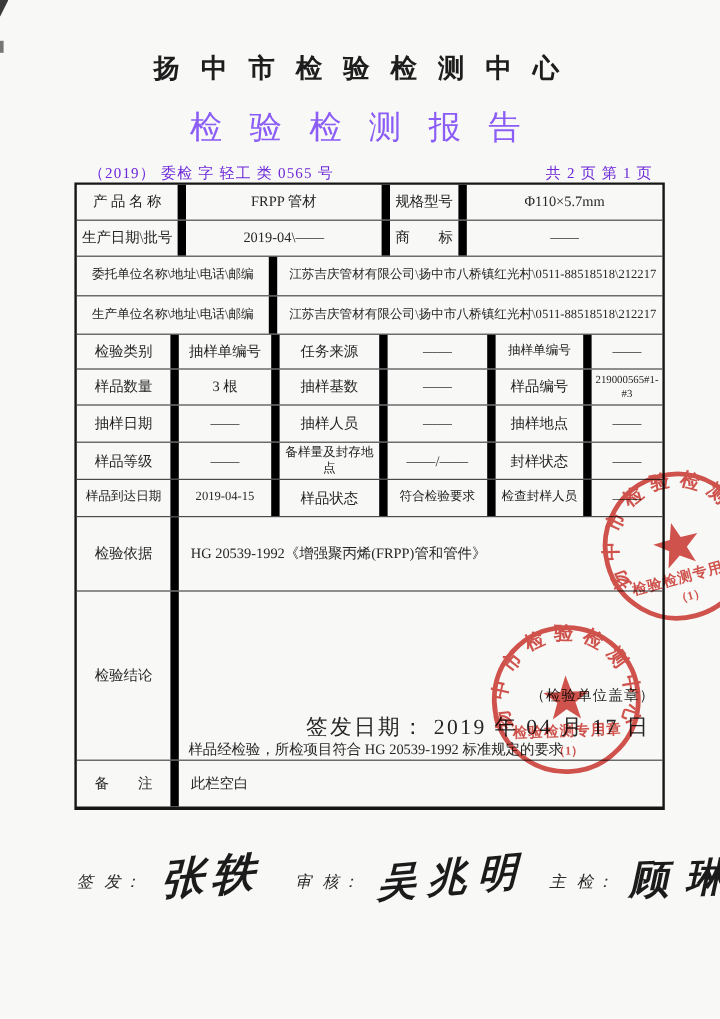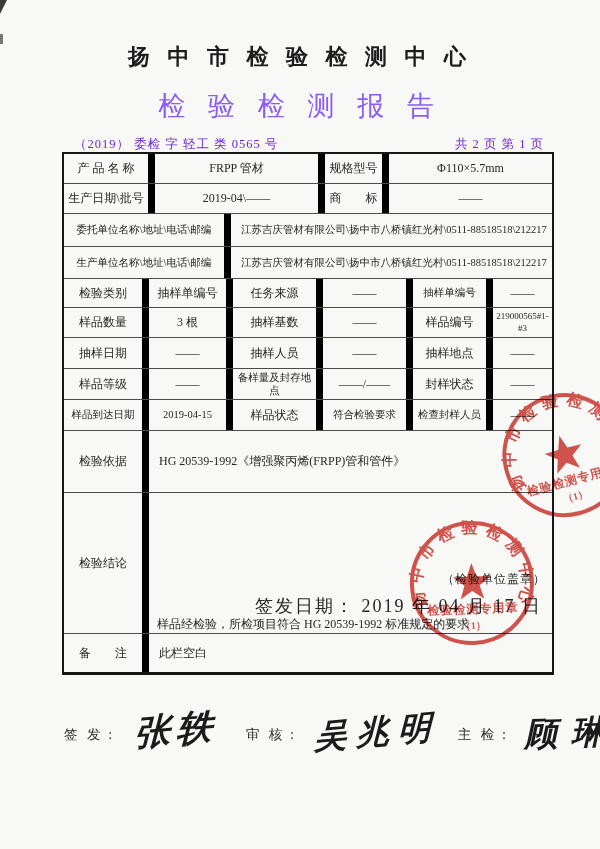--- a/index.html
+++ b/index.html
@@ -44,21 +44,21 @@
   .cb1{width:160px}.cb2{flex:1}
   .cc1{width:78px}.cc2{width:84px}.cc3{width:90px}.cc4{width:90px}.cc5{width:80px}.cc6{flex:1}
   .cd1{width:78px}.cd2{flex:1}
   
   .concl{position:relative;align-items:flex-end;padding-top:22px;padding-left:8px;}
   .seal-note{position:absolute;right:6px;bottom:46px;font-size:12px;letter-spacing:1px;}
   .sign-date{position:absolute;right:10px;bottom:16px;font-size:18px;letter-spacing:2px;}
   
   .sigrow{position:absolute;left:64px;top:700px;width:500px;height:70px;
     display:flex;align-items:center;}
-  .siglab{font-size:13.5px;letter-spacing:3px;color:#2a2a2a;white-space:nowrap;}
+  .siglab{font-size:13.5px;letter-spacing:3px;color:#2a2a2a;white-space:nowrap;font-style:italic;}
   .signame{font-size:36px;font-weight:bold;font-style:italic;color:#1b1b1b;
     white-space:nowrap;transform:rotate(-5deg) skewX(-6deg);transform-origin:center;
     letter-spacing:6px;line-height:1;}
   .sn1{margin:0 28px 10px 14px;}
   .sn2{margin:0 18px 6px 12px;font-size:33px;letter-spacing:9px;}
   .sn3{margin:0 0 4px 10px;font-size:33px;letter-spacing:14px;transform:rotate(-2deg);}
   
   .stamp{position:absolute;opacity:.88;mix-blend-mode:multiply;pointer-events:none;}
   .stamp1{left:397px;top:508px;transform:rotate(-2deg);}
   .stamp2{left:490px;top:380px;transform:rotate(-15deg);}

